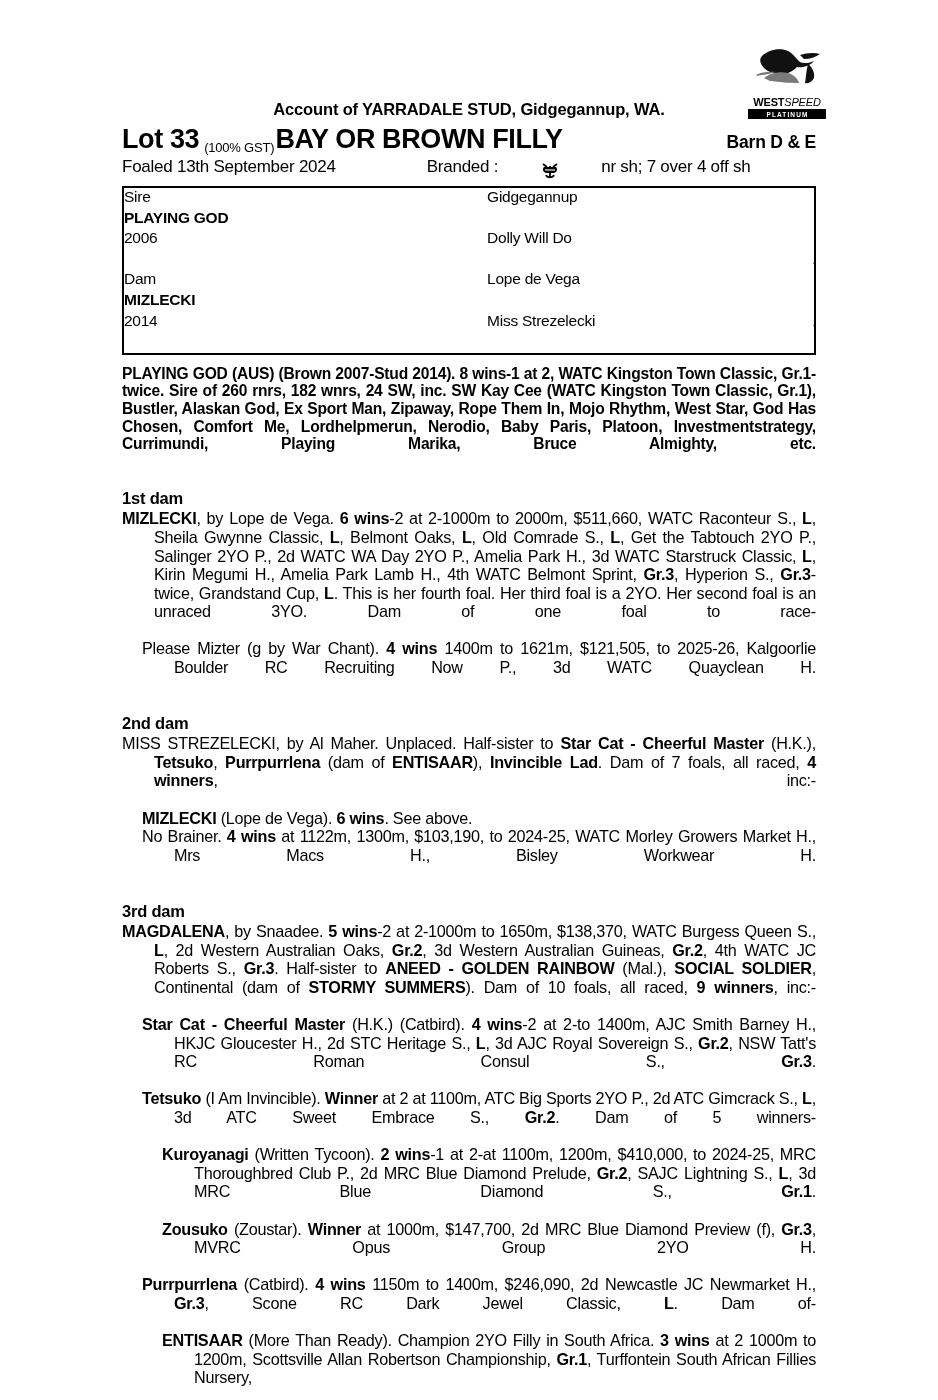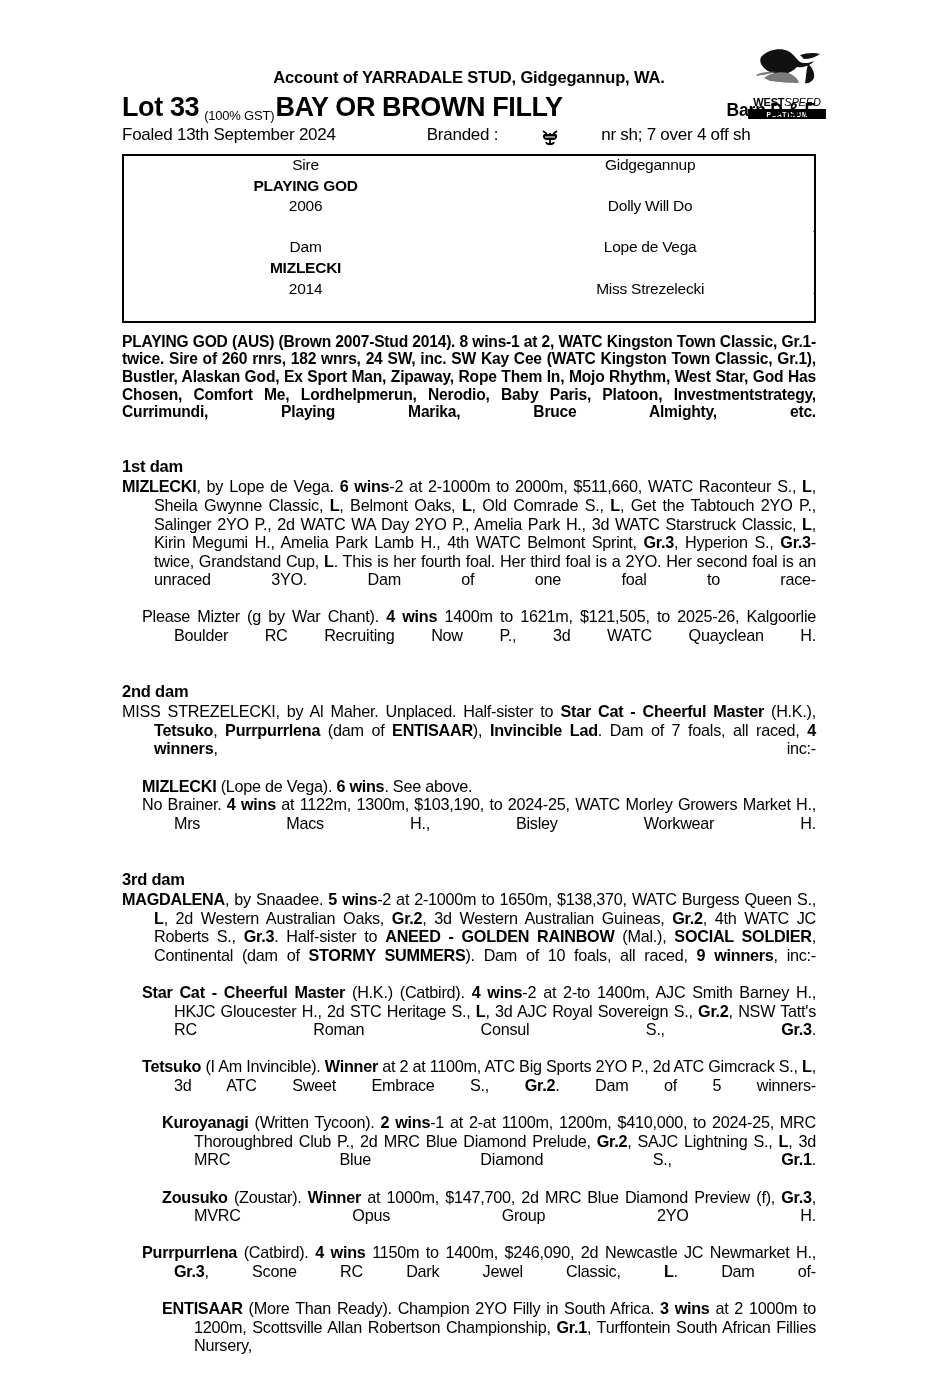--- a/index.html
+++ b/index.html
@@ -51,21 +51,21 @@
     padding: 1.5px 0 1.5px 1px;
     line-height: 7px;
   }
 
   
   .account {
     text-align: center;
     font-weight: 700;
     font-size: 16.5px;
     letter-spacing: -0.15px;
-    padding-top: 68px;
+    padding-top: 100px;
     white-space: nowrap;
   }
   .lot-row {
     display: flex;
     align-items: flex-end;
     margin-top: 5px;
     white-space: nowrap;
   }
   .lot-no {
     font-weight: 700;
@@ -93,21 +93,21 @@
     top: -2px;
   }
   .foaled-row {
     display: flex;
     font-size: 17px;
     margin-top: 2px;
     letter-spacing: -0.25px;
     white-space: nowrap;
   }
   .foaled { flex: 0 0 auto; }
-  .branded { margin-left: 91px; display: flex; align-items: flex-start; gap: 39px; }
+  .branded { margin-left: 91px; display: flex; align-items: flex-end; gap: 39px; }
   .brand-glyph {
     display: inline-block;
     width: 20px;
     height: 19px;
     margin: 0 2px 0 3px;
     position: relative;
     top: 3px;
   }
 
   
@@ -119,21 +119,20 @@
     table-layout: fixed;
   }
   table.ped td {
     font-size: 15.5px;
     letter-spacing: -0.25px;
     padding: 0;
     height: 20.6px;
     vertical-align: baseline;
     white-space: nowrap;
     overflow: hidden;
-    text-align: center;
   }
   td.c1 { width: 200px; padding-left: 9px; }
   td.c2 { width: 180px; }
   td.c3 { width: 0; padding-right: 8px; }
   .b { font-weight: 700; }
   .lead-row { display: flex; align-items: baseline; width: 100%; }
   .lead-l { flex: 0 0 auto; }
 
   
   .sire-summary {

